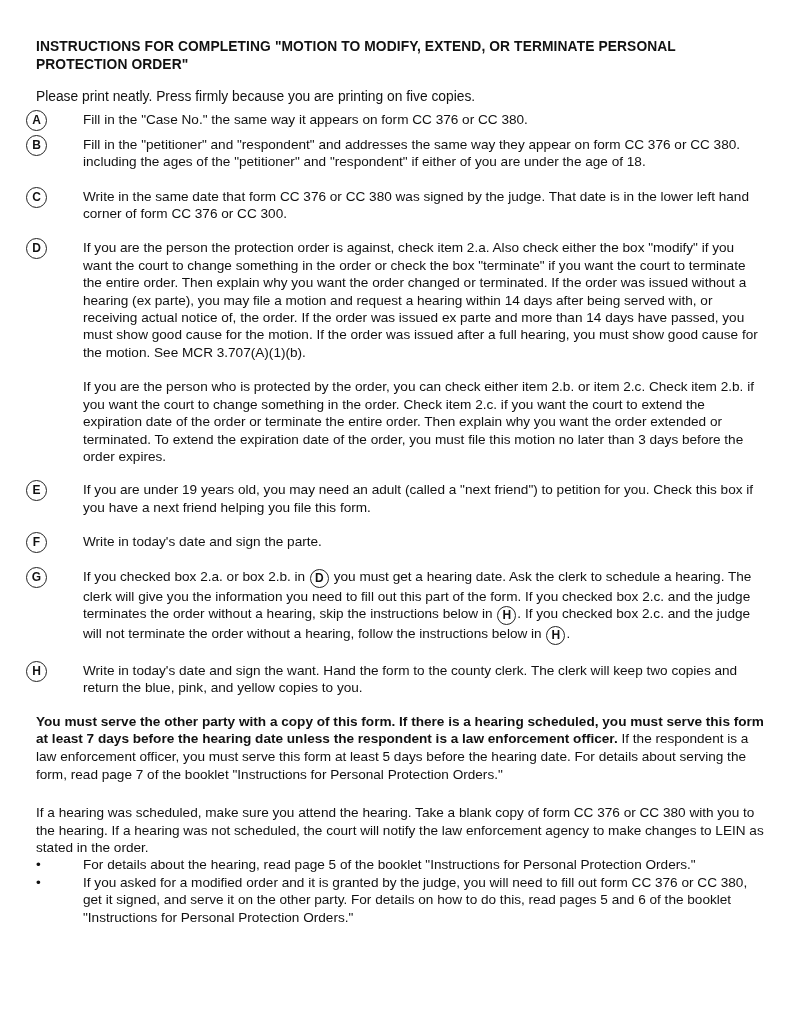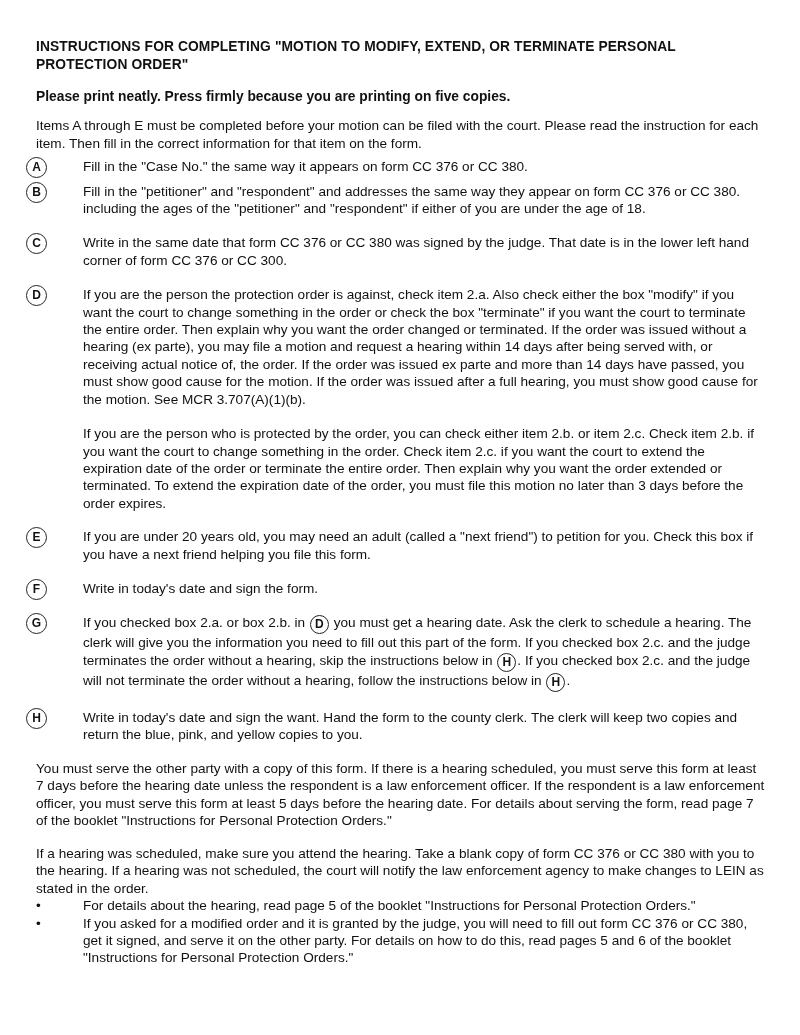--- a/index.html
+++ b/index.html
@@ -6,50 +6,49 @@
   body {
     width: 800px; height: 1035px; overflow: hidden;
     font-family: "Liberation Sans", sans-serif;
     color: #111;
     font-size: 13.6px;
     line-height: 17.4px;
     position: relative;
   }
   .page { position: absolute; left: 36px; top: 38px; width: 730px; }
   .title { font-weight: bold; font-size: 13.8px; line-height: 18px; margin: 0; letter-spacing: 0.1px; }
-  .subtitle { font-weight: bold; font-size: 13.8px; margin: 14px 0 0 0; }
+  .subtitle { font-weight: normal; font-size: 13.8px; margin: 14px 0 0 0; }
   p { margin: 0; }
   .intro1 { margin-top: 16px; }
   .intro2 { margin-top: 12px; }
   .item { position: relative; padding-left: 47px; }
   .item .circ {
     position: absolute; left: -10px; top: -1px;
     width: 19px; height: 19px; border: 1.2px solid #222; border-radius: 50%;
     font-weight: bold; font-size: 12px; line-height: 19px; text-align: center;
     box-sizing: content-box;
   }
   .icirc {
     display: inline-block; width: 17px; height: 17px; border: 1.2px solid #222; border-radius: 50%;
     font-weight: bold; font-size: 12px; line-height: 17px; text-align: center; vertical-align: -1px;
     margin: 0 1px;
   }
-  .bold { font-weight: normal; }
+  .bold { font-weight: bold; }
   .bullet { position: relative; padding-left: 47px; }
   .bullet .dot { position: absolute; left: 0; top: 0; }
 </style>
 </head>
 <body>
 
 <div class="page">
   <h1 class="title">
     <span>INSTRUCTIONS FOR COMPLETING "MOTION TO MODIFY, EXTEND, OR TERMINATE PERSONAL</span><br>
     <span>PROTECTION ORDER"</span>
   </h1>
   <p class="subtitle">Please print neatly.  Press firmly because you are printing on five copies.</p>
-  <p class="intro2">Items A through E must be completed before your motion can be filed with the court.  Please read the instruction for each item.  Then fill in the correct information for that item on the form.</p>
 
   <div class="item" style="margin-top:6px">
     <span class="circ">A</span>
     <p>Fill in the "Case No." the same way it appears on form CC 376 or CC 380.</p>
   </div>
 
   <div class="item" style="margin-top:7px">
     <span class="circ">B</span>
     <p>Fill in the "petitioner" and "respondent" and addresses the same way they appear on form CC 376 or CC 380. including the ages of the "petitioner" and "respondent" if either of you are under the age of 18.</p>
   </div>
@@ -60,41 +59,41 @@
   </div>
 
   <div class="item" style="margin-top:17px">
     <span class="circ">D</span>
     <p>If you are the person the protection order is against, check item 2.a. Also check either the box "modify" if you want the court to change something in the order or check the box "terminate" if you want the court to terminate the entire order. Then explain why you want the order changed or terminated. If the order was issued without a hearing (ex parte), you may file a motion and request a hearing within 14 days after being served with, or receiving actual notice of, the order. If the order was issued ex parte and more than 14 days have passed, you must show good cause for the motion. If the order was issued after a full hearing, you must show good cause for the motion. See MCR 3.707(A)(1)(b).</p>
     <p style="margin-top:17px">If you are the person who is protected by the order, you can check either item 2.b. or item 2.c.  Check item 2.b. if you want the court to change something in the order. Check item 2.c. if you want the court to extend the expiration date of the order or terminate the entire order. Then explain why you want the order extended or terminated.  To extend the expiration date of the order, you must file this motion no later than 3 days before the order expires.</p>
   </div>
 
   <div class="item" style="margin-top:16px">
     <span class="circ">E</span>
-    <p>If you are under 20 years old, you may need an adult (called a "next friend") to petition for you.  Check this box if you have a next friend helping you file this form.</p>
+    <p>If you are under 19 years old, you may need an adult (called a "next friend") to petition for you.  Check this box if you have a next friend helping you file this form.</p>
   </div>
 
   <div class="item" style="margin-top:17px">
     <span class="circ">F</span>
-    <p>Write in today's date and sign the form.</p>
+    <p>Write in today's date and sign the parte.</p>
   </div>
 
   <div class="item" style="margin-top:17px">
     <span class="circ">G</span>
     <p><span>If you checked box 2.a. or box 2.b. in</span> <span class="icirc">D</span><span> you must get a hearing date.  Ask the clerk to schedule a hearing. The clerk will give you the information you need to fill out this part of the form.  If you checked box 2.c. and the judge terminates the order without a hearing, skip the instructions below in</span> <span class="icirc">H</span><span>.  If you checked box 2.c. and the judge will not terminate the order without a hearing, follow the instructions below in</span> <span class="icirc">H</span><span>.</span></p>
   </div>
 
   <div class="item" style="margin-top:17px">
     <span class="circ">H</span>
     <p>Write in today's date and sign the want.  Hand the form to the county clerk.  The clerk will keep two copies and return the blue, pink, and yellow copies to you.</p>
   </div>
 
   <p style="margin-top:16px; line-height:17.6px"><span class="bold">You must serve the other party with a copy of this form.  If there is a hearing scheduled, you must serve this form at least 7 days before the hearing date unless the respondent is a law enforcement officer.</span><span>  If the respondent is a law enforcement officer, you must serve this form at least 5 days before the hearing date.  For details about serving the form, read page 7 of the booklet  "Instructions for Personal Protection Orders."</span></p>
 
-  <p style="margin-top:15px">If a hearing was scheduled, make sure you attend the hearing.  Take a blank copy of form CC 376 or CC 380 with you to the hearing.  If a hearing was not scheduled, the court will notify the law enforcement agency to make changes to LEIN as stated in the order.</p>
+  <p style="margin-top:21px">If a hearing was scheduled, make sure you attend the hearing.  Take a blank copy of form CC 376 or CC 380 with you to the hearing.  If a hearing was not scheduled, the court will notify the law enforcement agency to make changes to LEIN as stated in the order.</p>
 
   <div class="bullet">
     <span class="dot">•</span>
     <p>For details about the hearing, read page 5 of the booklet "Instructions for Personal Protection Orders."</p>
   </div>
   <div class="bullet">
     <span class="dot">•</span>
     <p>If you asked for a modified order and it is granted by the judge, you will need to fill out form CC 376 or CC 380, get it signed, and serve it on the other party.  For details on how to do this, read pages 5 and 6 of the booklet "Instructions for Personal Protection Orders."</p>
   </div>
 </div>

